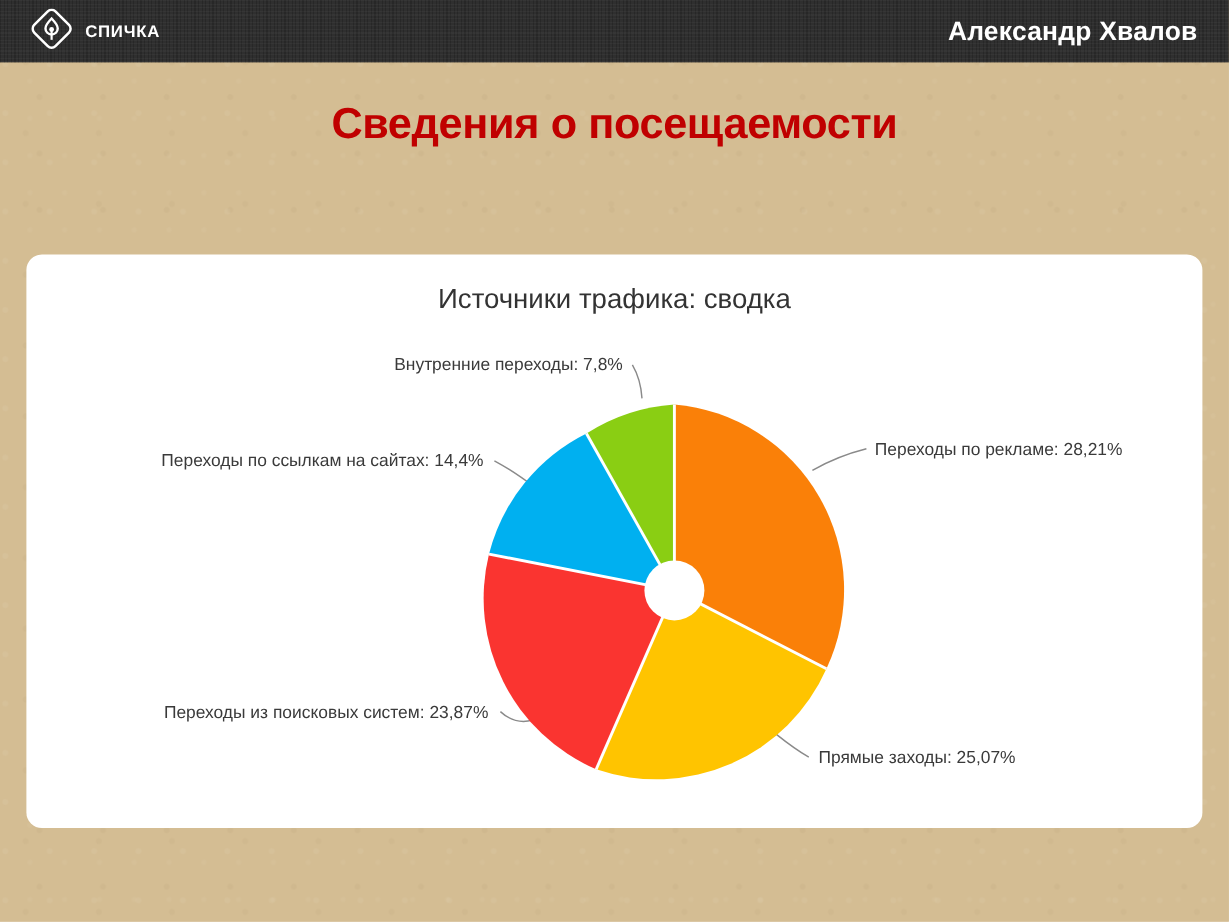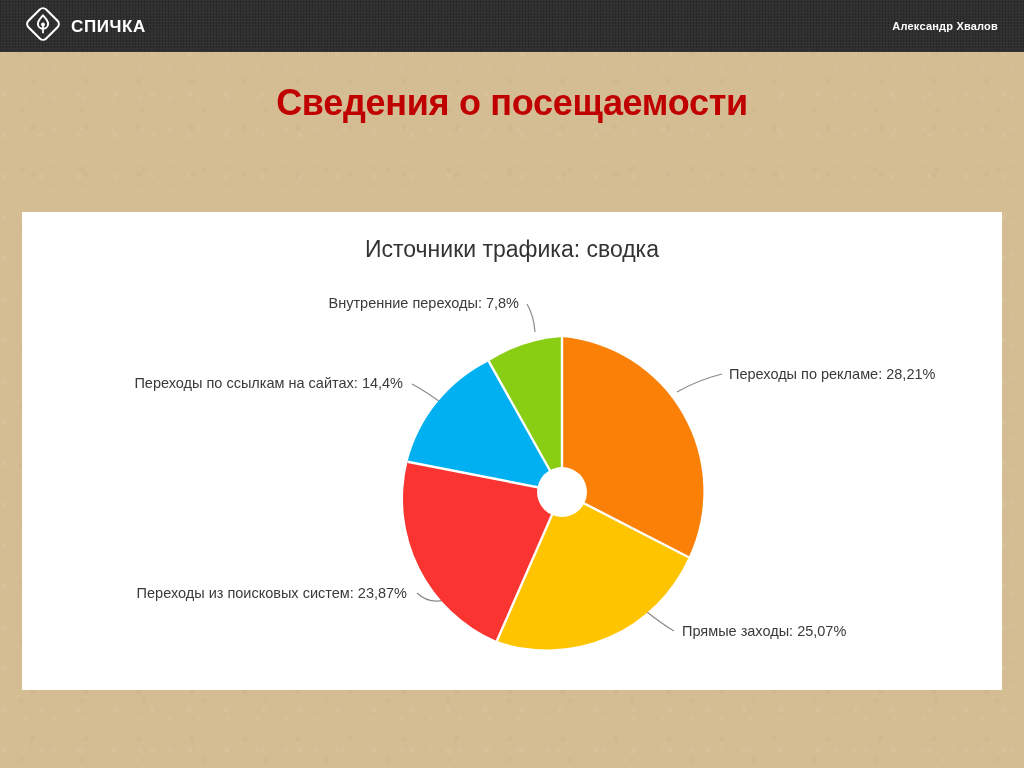--- a/index.html
+++ b/index.html
@@ -46,36 +46,36 @@
     left: 26px;
     top: 8px;
     display: flex;
     align-items: center;
     gap: 11px;
     height: 36px;
   }
   #brand .logo-mark { display: block; }
   #brand .brand-name {
     color: #ffffff;
-    font-size: 17px;
+    font-size: 14px;
     font-weight: bold;
     letter-spacing: 0.6px;
     line-height: 1;
     white-space: nowrap;
     text-align: right;
   }
   #author {
     position: absolute;
     right: 26px;
     top: 0;
     height: 52px;
     display: flex;
     align-items: center;
     color: #ffffff;
-    font-size: 11px;
+    font-size: 22px;
     font-weight: bold;
     white-space: nowrap;
     letter-spacing: 0.2px;
   }
 
   
   #slide-title {
     position: absolute;
     left: 0;
     top: 84px;
@@ -91,20 +91,21 @@
 
   
   #chart-card {
     position: absolute;
     left: 22px;
     top: 212px;
     width: 980px;
     height: 478px;
     background: #ffffff;
     box-sizing: border-box;
+    border-radius: 13px;
   }
   #chart-title {
     position: absolute;
     left: 0;
     top: 24px;
     width: 980px;
     text-align: center;
     color: #333333;
     font-size: 23px;
     font-weight: normal;

